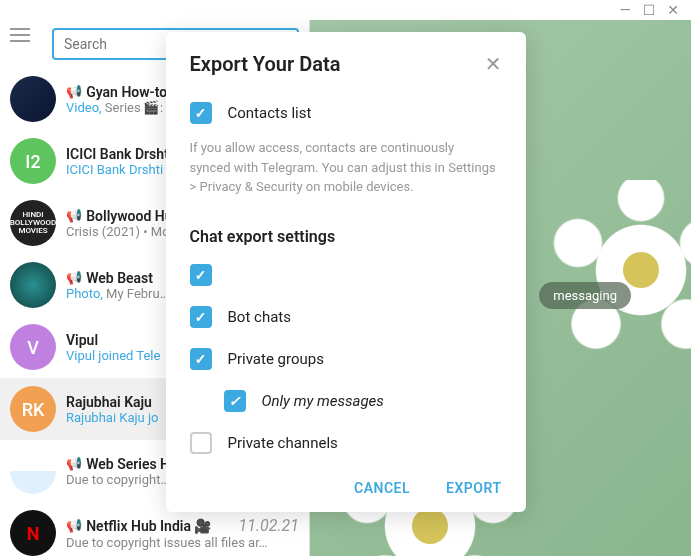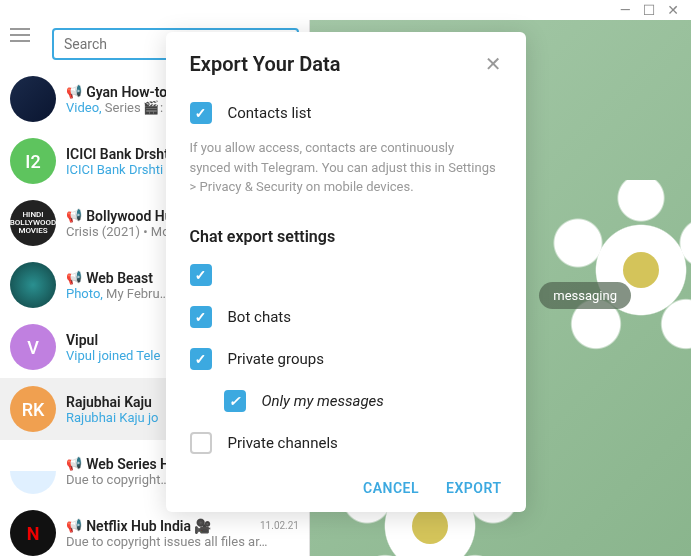--- a/index.html
+++ b/index.html
@@ -12,21 +12,21 @@
 .hamburger { display: flex; flex-direction: column; gap: 4px; cursor: pointer; }
 .hamburger div { width: 20px; height: 2px; background: #999; }
 .search-box { flex: 1; border: 2px solid #3ca9e0; border-radius: 4px; padding: 6px 10px; font-size: 14px; color: #666; outline: none; }
 .chat-list { flex: 1; overflow: hidden; }
 .chat-item { display: flex; align-items: center; padding: 8px 10px; gap: 10px; cursor: pointer; }
 .chat-item.selected { background: #f0f0f0; }
 .avatar { width: 46px; height: 46px; border-radius: 50%; flex-shrink: 0; display: flex; align-items: center; justify-content: center; font-size: 18px; font-weight: 500; color: #fff; }
 .chat-info { flex: 1; min-width: 0; }
 .chat-top { display: flex; justify-content: space-between; align-items: center; }
 .chat-name { font-size: 14px; font-weight: 600; color: #222; white-space: nowrap; overflow: hidden; text-overflow: ellipsis; display: flex; align-items: center; gap: 4px; }
-.chat-time { font-size: 10px; color: #999; }
+.chat-time { font-size: 16px; color: #999; font-style: italic; }
 .chat-preview { font-size: 13px; color: #888; white-space: nowrap; overflow: hidden; text-overflow: ellipsis; }
 .chat-preview .hl { color: #3ca9e0; }
 .megaphone { font-size: 13px; color: #222; }
 .main { flex: 1; background: linear-gradient(135deg, #a5c9a8 0%, #8ab58d 100%); position: relative; overflow: hidden; }
 .flower { position: absolute; width: 180px; height: 180px; border-radius: 50%; background: radial-gradient(circle, #fff 0%, #fff 35%, transparent 36%); }
 .flower::before { content: ""; position: absolute; inset: 0; background: radial-gradient(circle at 50% 10%, #fff 12%, transparent 13%), radial-gradient(circle at 85% 35%, #fff 12%, transparent 13%), radial-gradient(circle at 75% 80%, #fff 12%, transparent 13%), radial-gradient(circle at 25% 80%, #fff 12%, transparent 13%), radial-gradient(circle at 15% 35%, #fff 12%, transparent 13%); }
 .flower::after { content: ""; position: absolute; top: 40%; left: 40%; width: 20%; height: 20%; background: #d4c45a; border-radius: 50%; }
 .f1 { top: 160px; right: -40px; }
 .f2 { bottom: -60px; left: 30px; }
 .badge { position: absolute; top: 262px; right: 60px; background: rgba(80,100,80,0.7); color: #fff; padding: 6px 14px; border-radius: 14px; font-size: 13px; }
@@ -39,21 +39,21 @@
 .modal-body::-webkit-scrollbar { width: 6px; }
 .modal-body::-webkit-scrollbar-thumb { background: #ccc; border-radius: 3px; }
 .setting-row { display: flex; align-items: center; gap: 16px; padding: 10px 0; }
 .setting-row.sub { padding-left: 34px; font-style: italic; }
 .checkbox { width: 22px; height: 22px; border-radius: 4px; border: 2px solid #ccc; display: flex; align-items: center; justify-content: center; cursor: pointer; flex-shrink: 0; }
 .checkbox.checked { background: #3ca9e0; border-color: #3ca9e0; }
 .checkbox.checked::after { content: "✓"; color: #fff; font-size: 14px; font-weight: bold; }
 .setting-label { font-size: 15px; color: #222; }
 .setting-desc { font-size: 13px; color: #999; line-height: 1.5; padding: 4px 0 16px; }
 .section-title { font-size: 16px; font-weight: 600; color: #222; padding: 14px 0 8px; }
-.modal-footer { display: flex; justify-content: flex-end; gap: 27px; padding: 16px 24px; }
+.modal-footer { display: flex; justify-content: flex-end; gap: 36px; padding: 16px 24px; }
 .modal-btn { background: none; border: none; color: #3ca9e0; font-size: 14px; font-weight: 600; letter-spacing: 0.5px; cursor: pointer; }
 .av-dark { background: linear-gradient(135deg, #1a2a4a, #0a1530); }
 .av-green { background: #5ec45e; }
 .av-hindi { background: #222; font-size: 8px; text-align: center; line-height: 1; padding: 4px; }
 .av-teal { background: radial-gradient(circle, #2a9090, #104040); }
 .av-violet { background: #c080e0; }
 .av-orange { background: #f0a050; }
 .av-ws { background: linear-gradient(180deg, #fff 50%, #e0f0ff 50%); color: #3090e0; font-size: 9px; }
 .av-netflix { background: #111; color: #e00; font-weight: bold; }
 </style>

